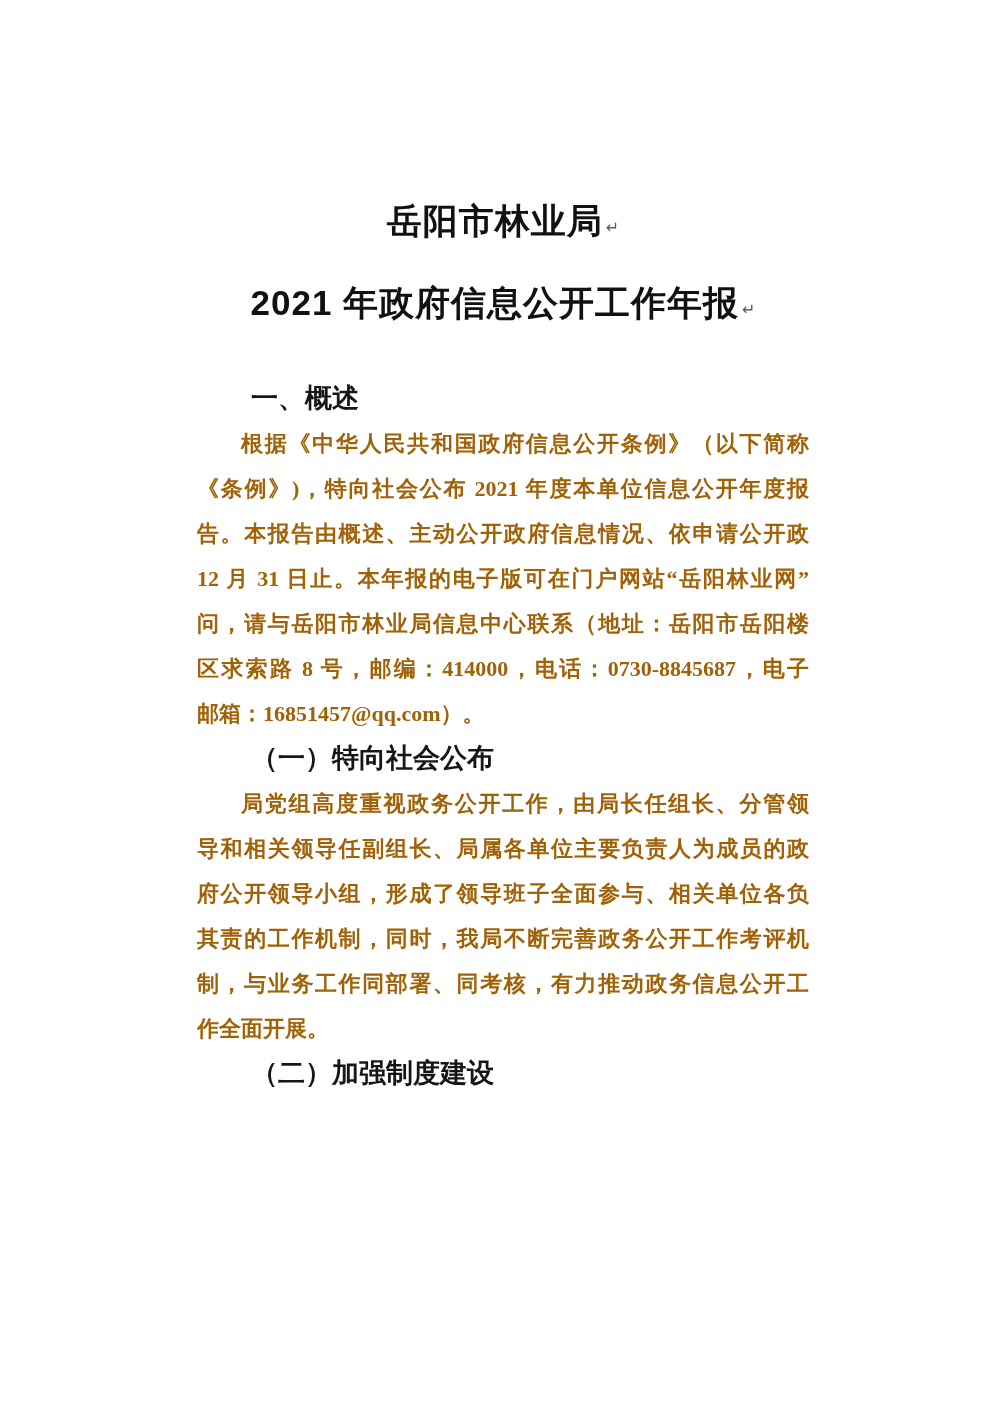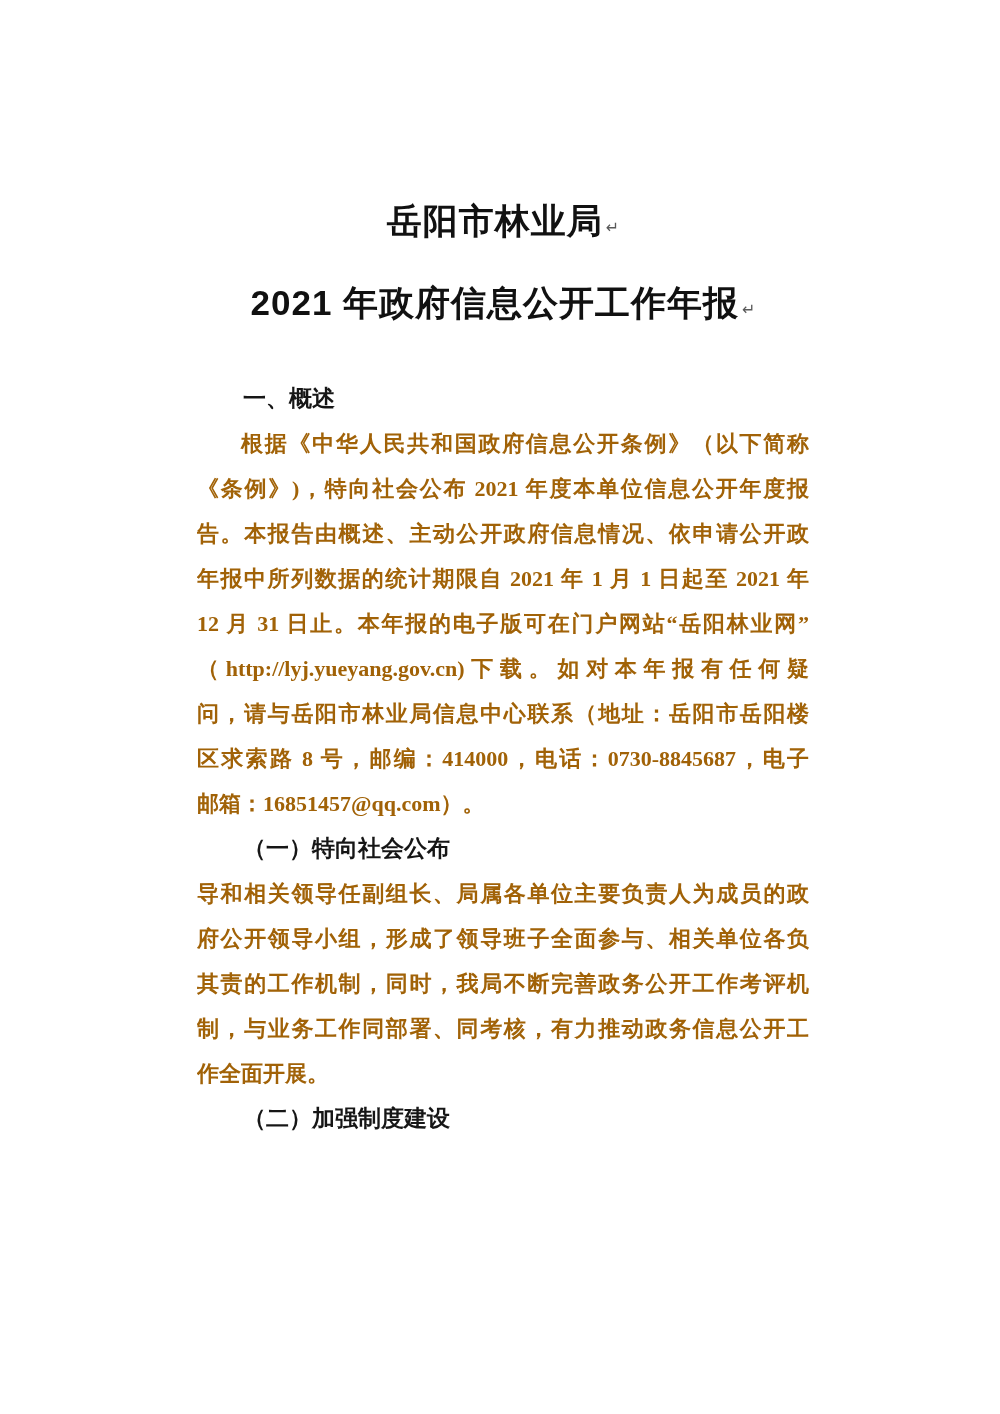--- a/index.html
+++ b/index.html
@@ -41,21 +41,21 @@
     font-size: 16px;
     color: #5a5a5a;
     letter-spacing: 0;
     vertical-align: baseline;
     margin-left: 3px;
   }
   
   .heading {
     font-family: "Liberation Sans", sans-serif;
     font-weight: 700;
-    font-size: 23px;
+    font-size: 27px;
     line-height: 45px;
     text-indent: 2em;
     color: #161616;
     white-space: nowrap;
   }
   .heading.overview { margin-top: 41px; }
   
   .line {
     font-size: 22px;
     line-height: 45px;
@@ -77,29 +77,28 @@
 
     <div class="doc-title first"><span>岳阳市林业局</span><span class="pmark">↵</span></div>
 
     <div class="doc-title second"><span>2021 年政府信息公开工作年报</span><span class="pmark">↵</span></div>
 
     <div class="heading overview">一、概述</div>
 
     <div class="line indent">根据《中华人民共和国政府信息公开条例》（以下简称</div>
     <div class="line">《条例》)，特向社会公布 2021 年度本单位信息公开年度报</div>
     <div class="line">告。本报告由概述、主动公开政府信息情况、依申请公开政</div>
-    <div class="line">年报中所列数据的统计期限自 2021 年 1 月 1 日起至 2021 年</div>
     <div class="line">12 月 31 日止。本年报的电子版可在门户网站“岳阳林业网”</div>
-    <div class="line">（http://lyj.yueyang.gov.cn)下载。如对本年报有任何疑</div>
     <div class="line">问，请与岳阳市林业局信息中心联系（地址：岳阳市岳阳楼</div>
     <div class="line">区求索路 8 号，邮编：414000，电话：0730-8845687，电子</div>
     <div class="line para-end">邮箱：16851457@qq.com）。</div>
 
     <div class="heading">（一）特向社会公布</div>
 
+    <div class="line indent">局党组高度重视政务公开工作，由局长任组长、分管领</div>
     <div class="line">导和相关领导任副组长、局属各单位主要负责人为成员的政</div>
     <div class="line">府公开领导小组，形成了领导班子全面参与、相关单位各负</div>
     <div class="line">其责的工作机制，同时，我局不断完善政务公开工作考评机</div>
     <div class="line">制，与业务工作同部署、同考核，有力推动政务信息公开工</div>
     <div class="line para-end">作全面开展。</div>
 
     <div class="heading">（二）加强制度建设</div>
 
   </div>
 </div>

